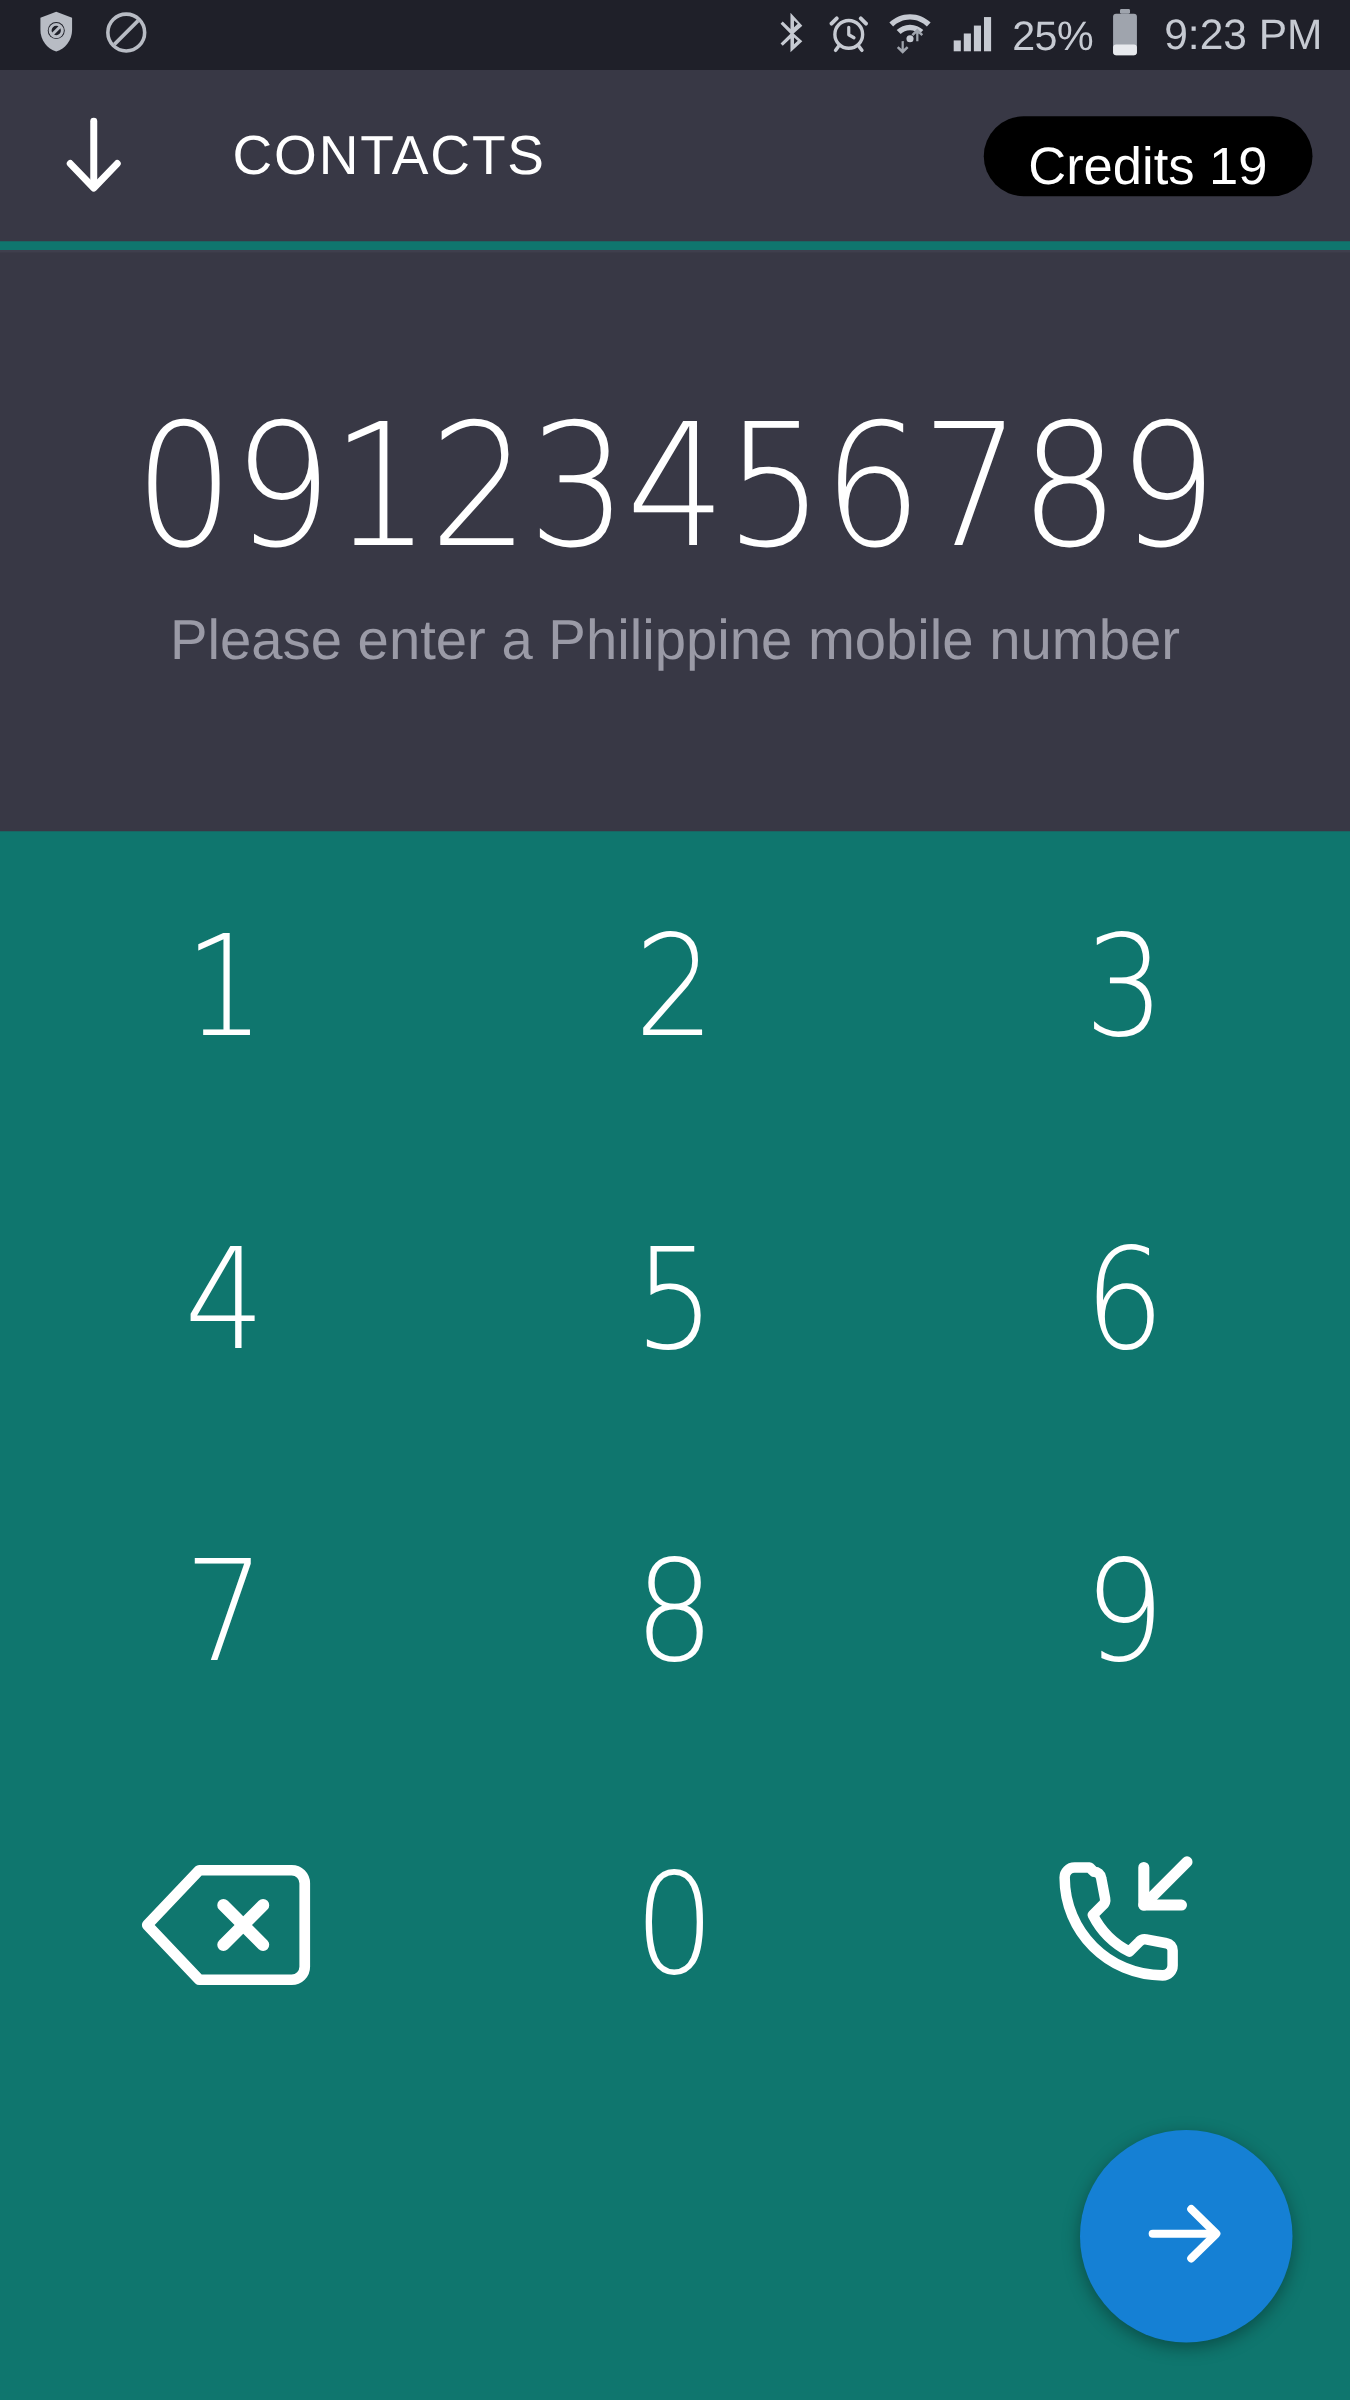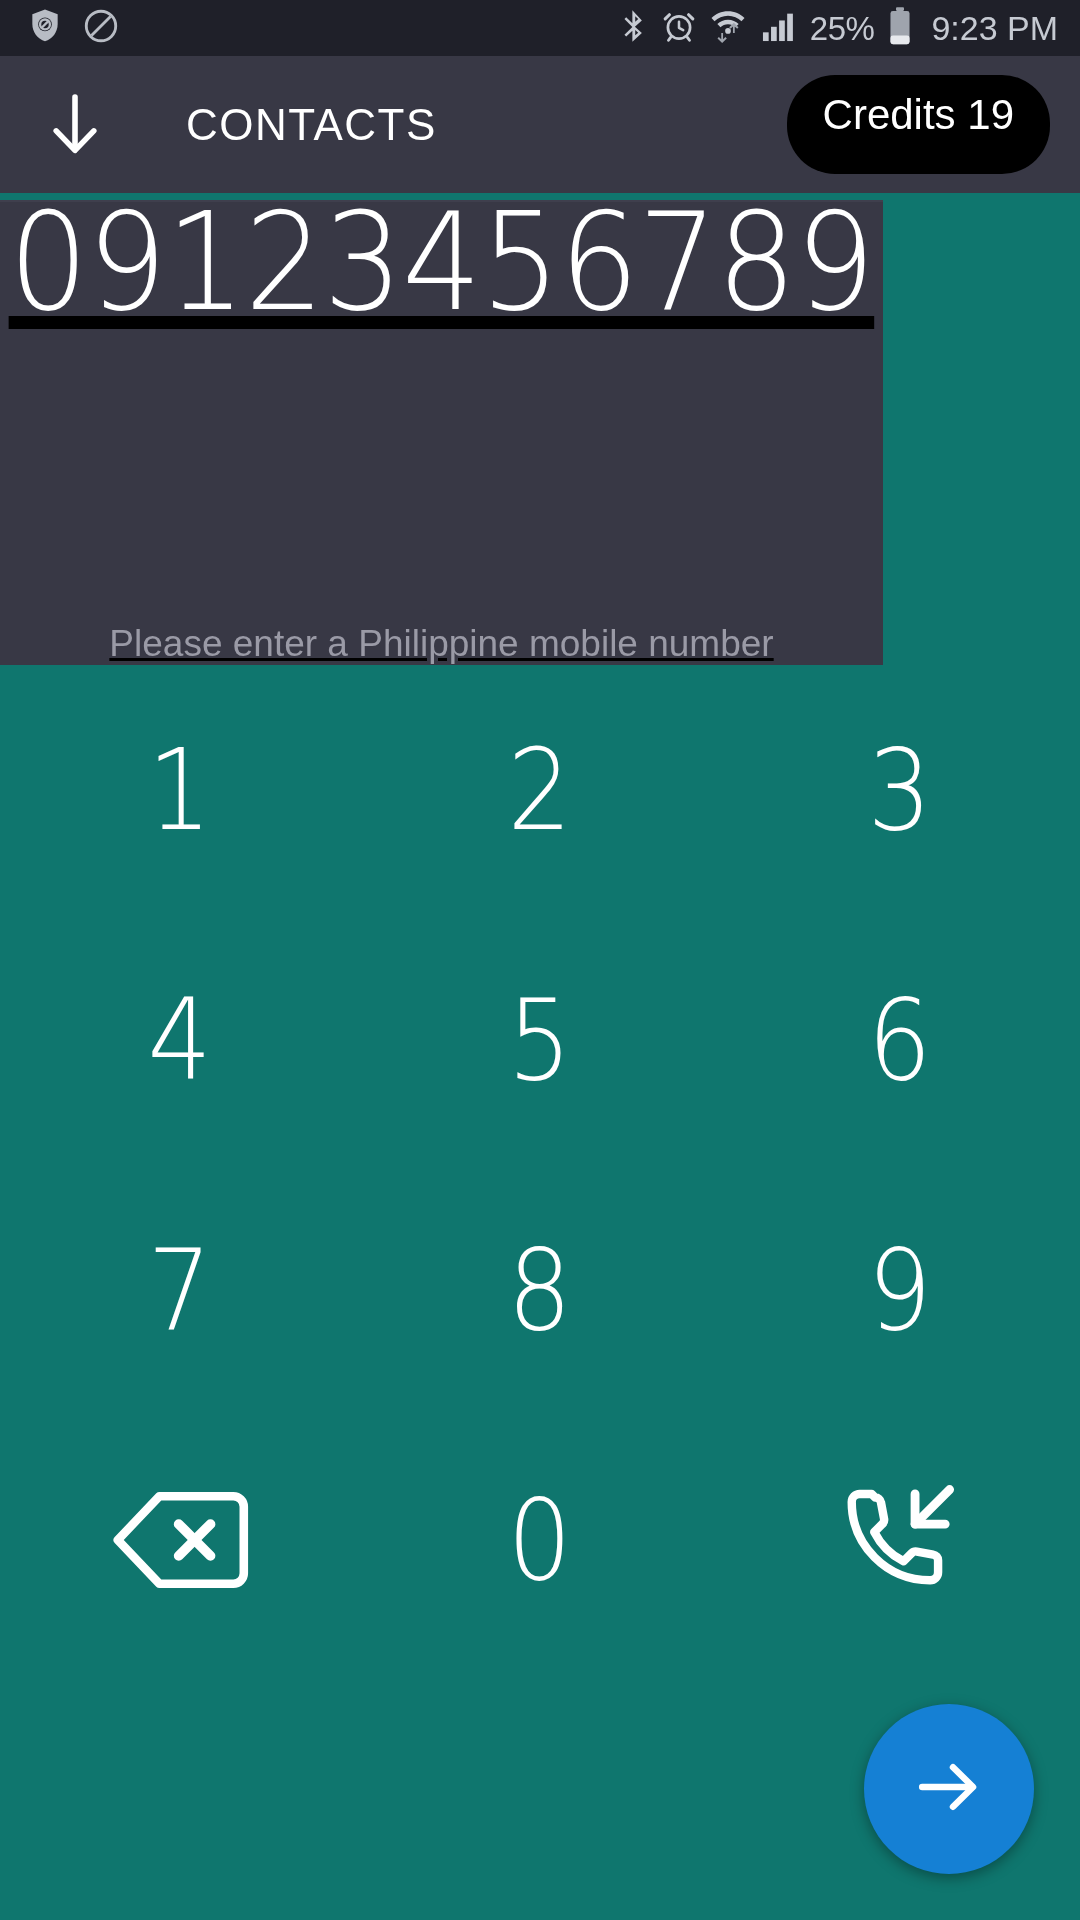--- a/index.html
+++ b/index.html
@@ -83,57 +83,56 @@
     letter-spacing: 1.5px;
     margin-left: 74px;
     font-family: "Liberation Sans", sans-serif;
     white-space: nowrap;
   }
   .credits-pill {
     margin-left: auto;
     background: #000000;
     color: #ffffff;
     border-radius: 48px;
-    padding: 19px 36px 38px 36px;
+    padding: 19px 36px 3px 36px;
     font-size: 42px;
     line-height: 1;
     white-space: nowrap;
     cursor: pointer;
   }
 
   
   .display-panel {
     position: absolute;
     top: 200px; left: 0;
-    width: 883px;
+    width: 1080px;
     height: 465px;
     background: #383845;
     border-top: 2px solid #3f3f4d;
     box-sizing: border-box;
     display: flex;
     flex-direction: column;
     align-items: center;
-    justify-content: space-between;
-    text-decoration: underline;
+    justify-content: center;
   }
   .entered-number {
     color: #ffffff;
     font-size: 136px;
     line-height: 1;
     font-weight: 300;
     letter-spacing: -1px;
     font-family: "DejaVu Sans", sans-serif;
     font-stretch: condensed;
     transform: scaleX(0.92);
     white-space: nowrap;
     margin-top: -8px;
   }
   .hint-text {
     color: #9a9aa6;
-    font-size: 37px;
+    font-size: 45px;
     margin-top: 28px;
     letter-spacing: 0px;
     font-family: "Liberation Sans", sans-serif;
     white-space: nowrap;
   }
 
   
   .keypad {
     position: absolute;
     top: 665px; left: 0;

